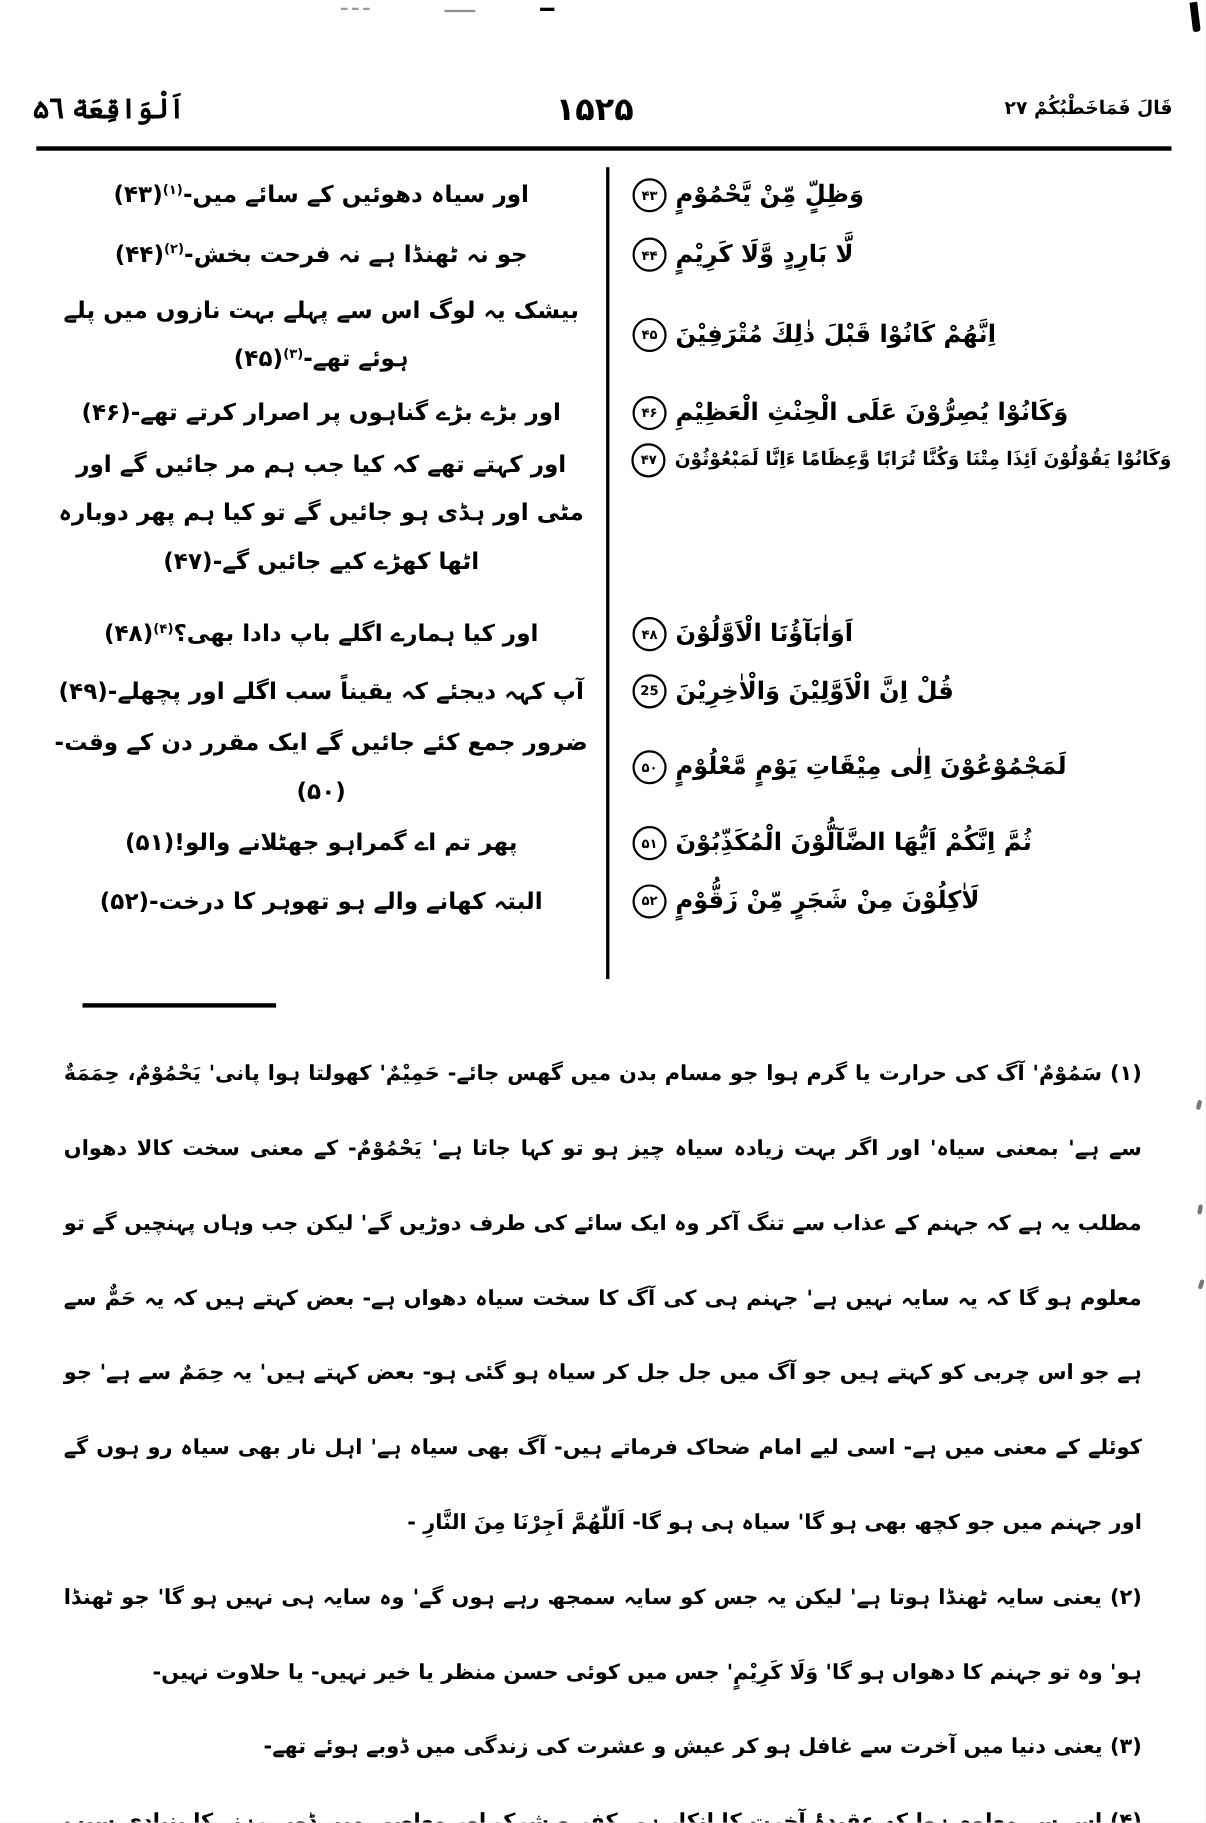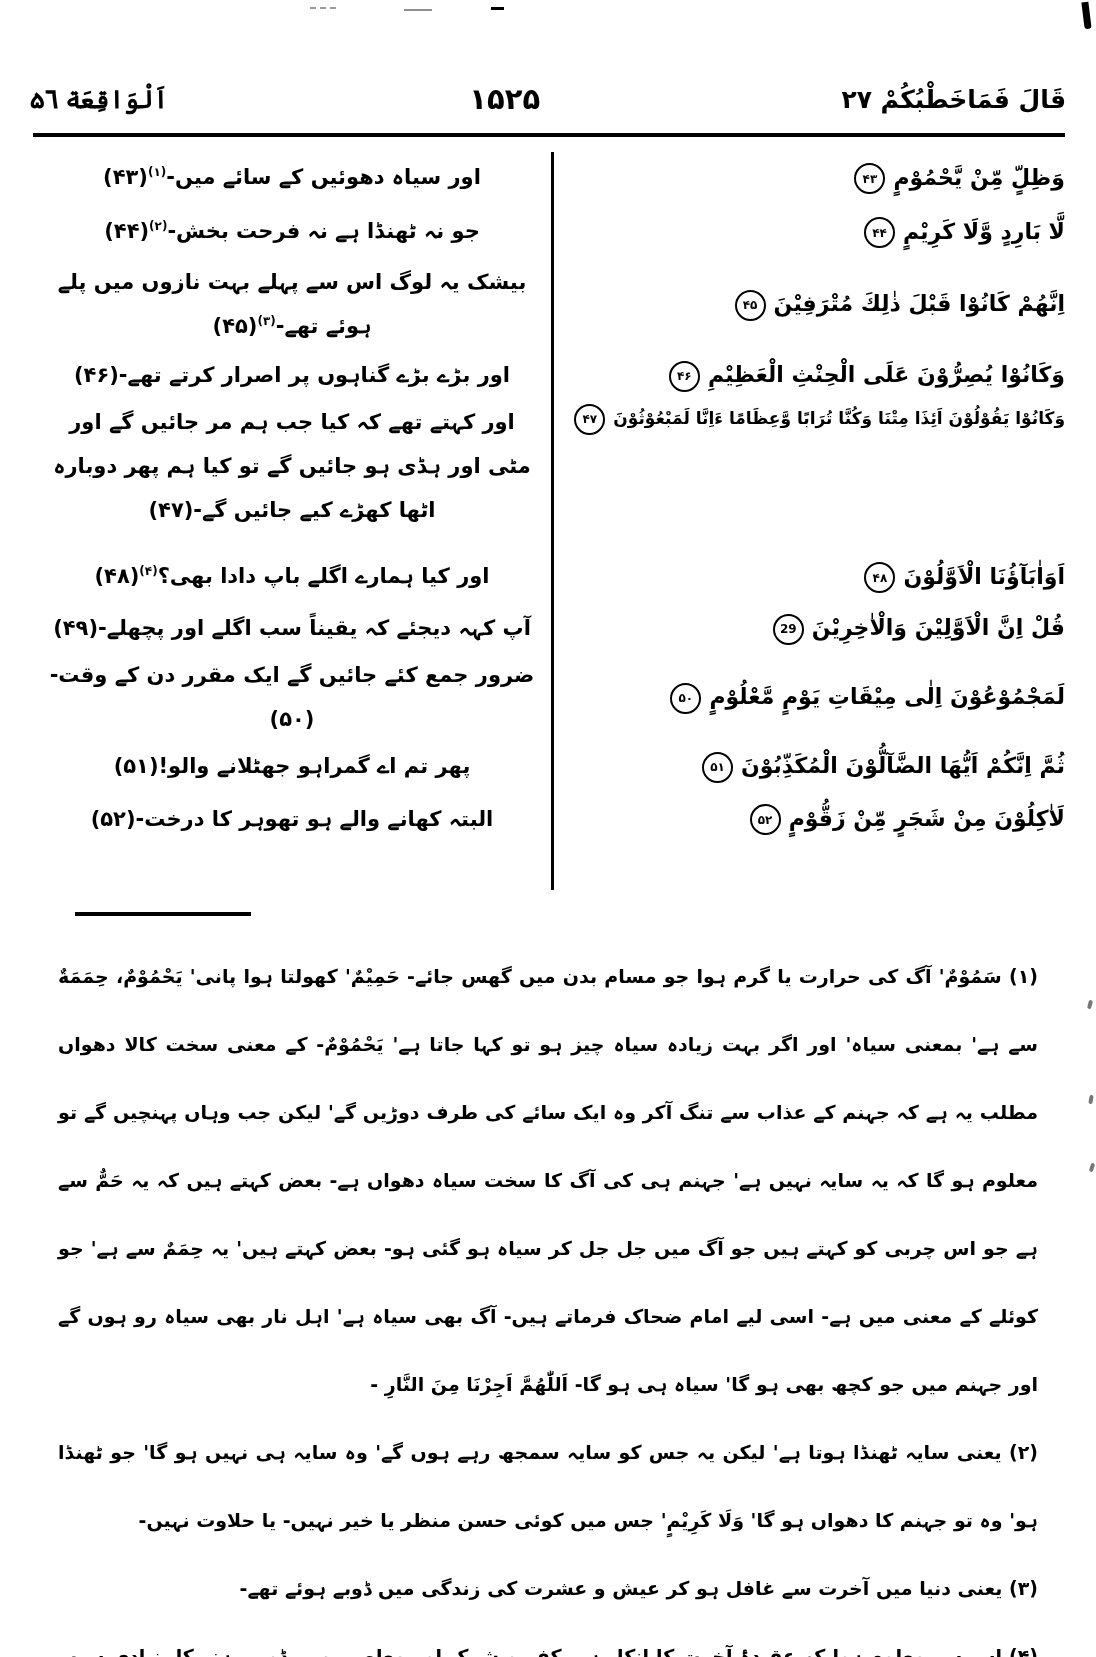--- a/index.html
+++ b/index.html
@@ -19,28 +19,28 @@
   .art-line{top:9px;left:404px;width:28px;height:2px;background:#8f8f8f;}
   .art-dash2{top:7px;left:491px;width:13px;height:3px;}
   .art-corner{top:2px;left:1083px;width:7px;height:27px;transform:rotate(-7deg);border-radius:0 0 3px 3px;}
   .art-tick{position:absolute;width:4px;height:9px;background:#777;border-radius:2px;}
   .t1{top:1000px;left:1088px;transform:rotate(15deg);}
   .t2{top:1095px;left:1089px;transform:rotate(10deg);}
   .t3{top:1163px;left:1090px;transform:rotate(18deg);}
   
   .header{position:absolute;top:72px;left:30px;right:30px;height:54px;
     display:flex;align-items:center;justify-content:space-between;font-weight:700;}
-  .hdr-right{font-size:25px;}   
+  .hdr-right{font-size:17px;}   
   .hdr-center{font-size:29px;letter-spacing:2px;}
   .hdr-left{font-size:25px;font-family:Liberation Serif, serif;}
   .header-rule{position:absolute;top:133px;left:33px;width:1032px;height:4px;background:#000;}
   
   .verses{position:absolute;top:150px;right:31px;width:1034px;direction:rtl;}
   .vrow{display:flex;direction:rtl;align-items:center;}
-  .acell{width:490px;text-align:right;font-weight:700;font-size:22px;line-height:1.5;}
+  .acell{width:490px;text-align:left;font-weight:700;font-size:22px;line-height:1.5;}
   .ucell{flex:1;padding-left:18px;padding-right:40px;text-align:center;
          font-weight:700;font-size:21px;line-height:2.1;}
   .v43{min-height:55px;}
   .v44{min-height:53px;}
   .v45{min-height:92px;}
   .v46{min-height:50px;}
   .v47{min-height:150px;align-items:flex-start;}
   .v48{min-height:53px;}
   .v49{min-height:50px;}
   .v50{min-height:50px;}
@@ -136,21 +136,21 @@
       <div class="acell">
         <span>اَوَاٰبَآؤُنَا الْاَوَّلُوْنَ</span><span class="ayah-num">۴۸</span>
       </div>
       <div class="ucell">
         <span>اور کیا ہمارے اگلے باپ دادا بھی؟</span><sup class="fnref">(۴)</sup><span class="u-num">(۴۸)</span>
       </div>
     </div>
 
     <div class="vrow v49">
       <div class="acell">
-        <span>قُلْ اِنَّ الْاَوَّلِيْنَ وَالْاٰخِرِيْنَ</span><span class="ayah-num">29</span>
+        <span>قُلْ اِنَّ الْاَوَّلِيْنَ وَالْاٰخِرِيْنَ</span><span class="ayah-num">25</span>
       </div>
       <div class="ucell">
         <span>آپ کہہ دیجئے کہ یقیناً سب اگلے اور پچھلے-</span><span class="u-num">(۴۹)</span>
       </div>
     </div>
 
     <div class="vrow v50">
       <div class="acell">
         <span>لَمَجْمُوْعُوْنَ اِلٰى مِيْقَاتِ يَوْمٍ مَّعْلُوْمٍ</span><span class="ayah-num">۵۰</span>
       </div>

